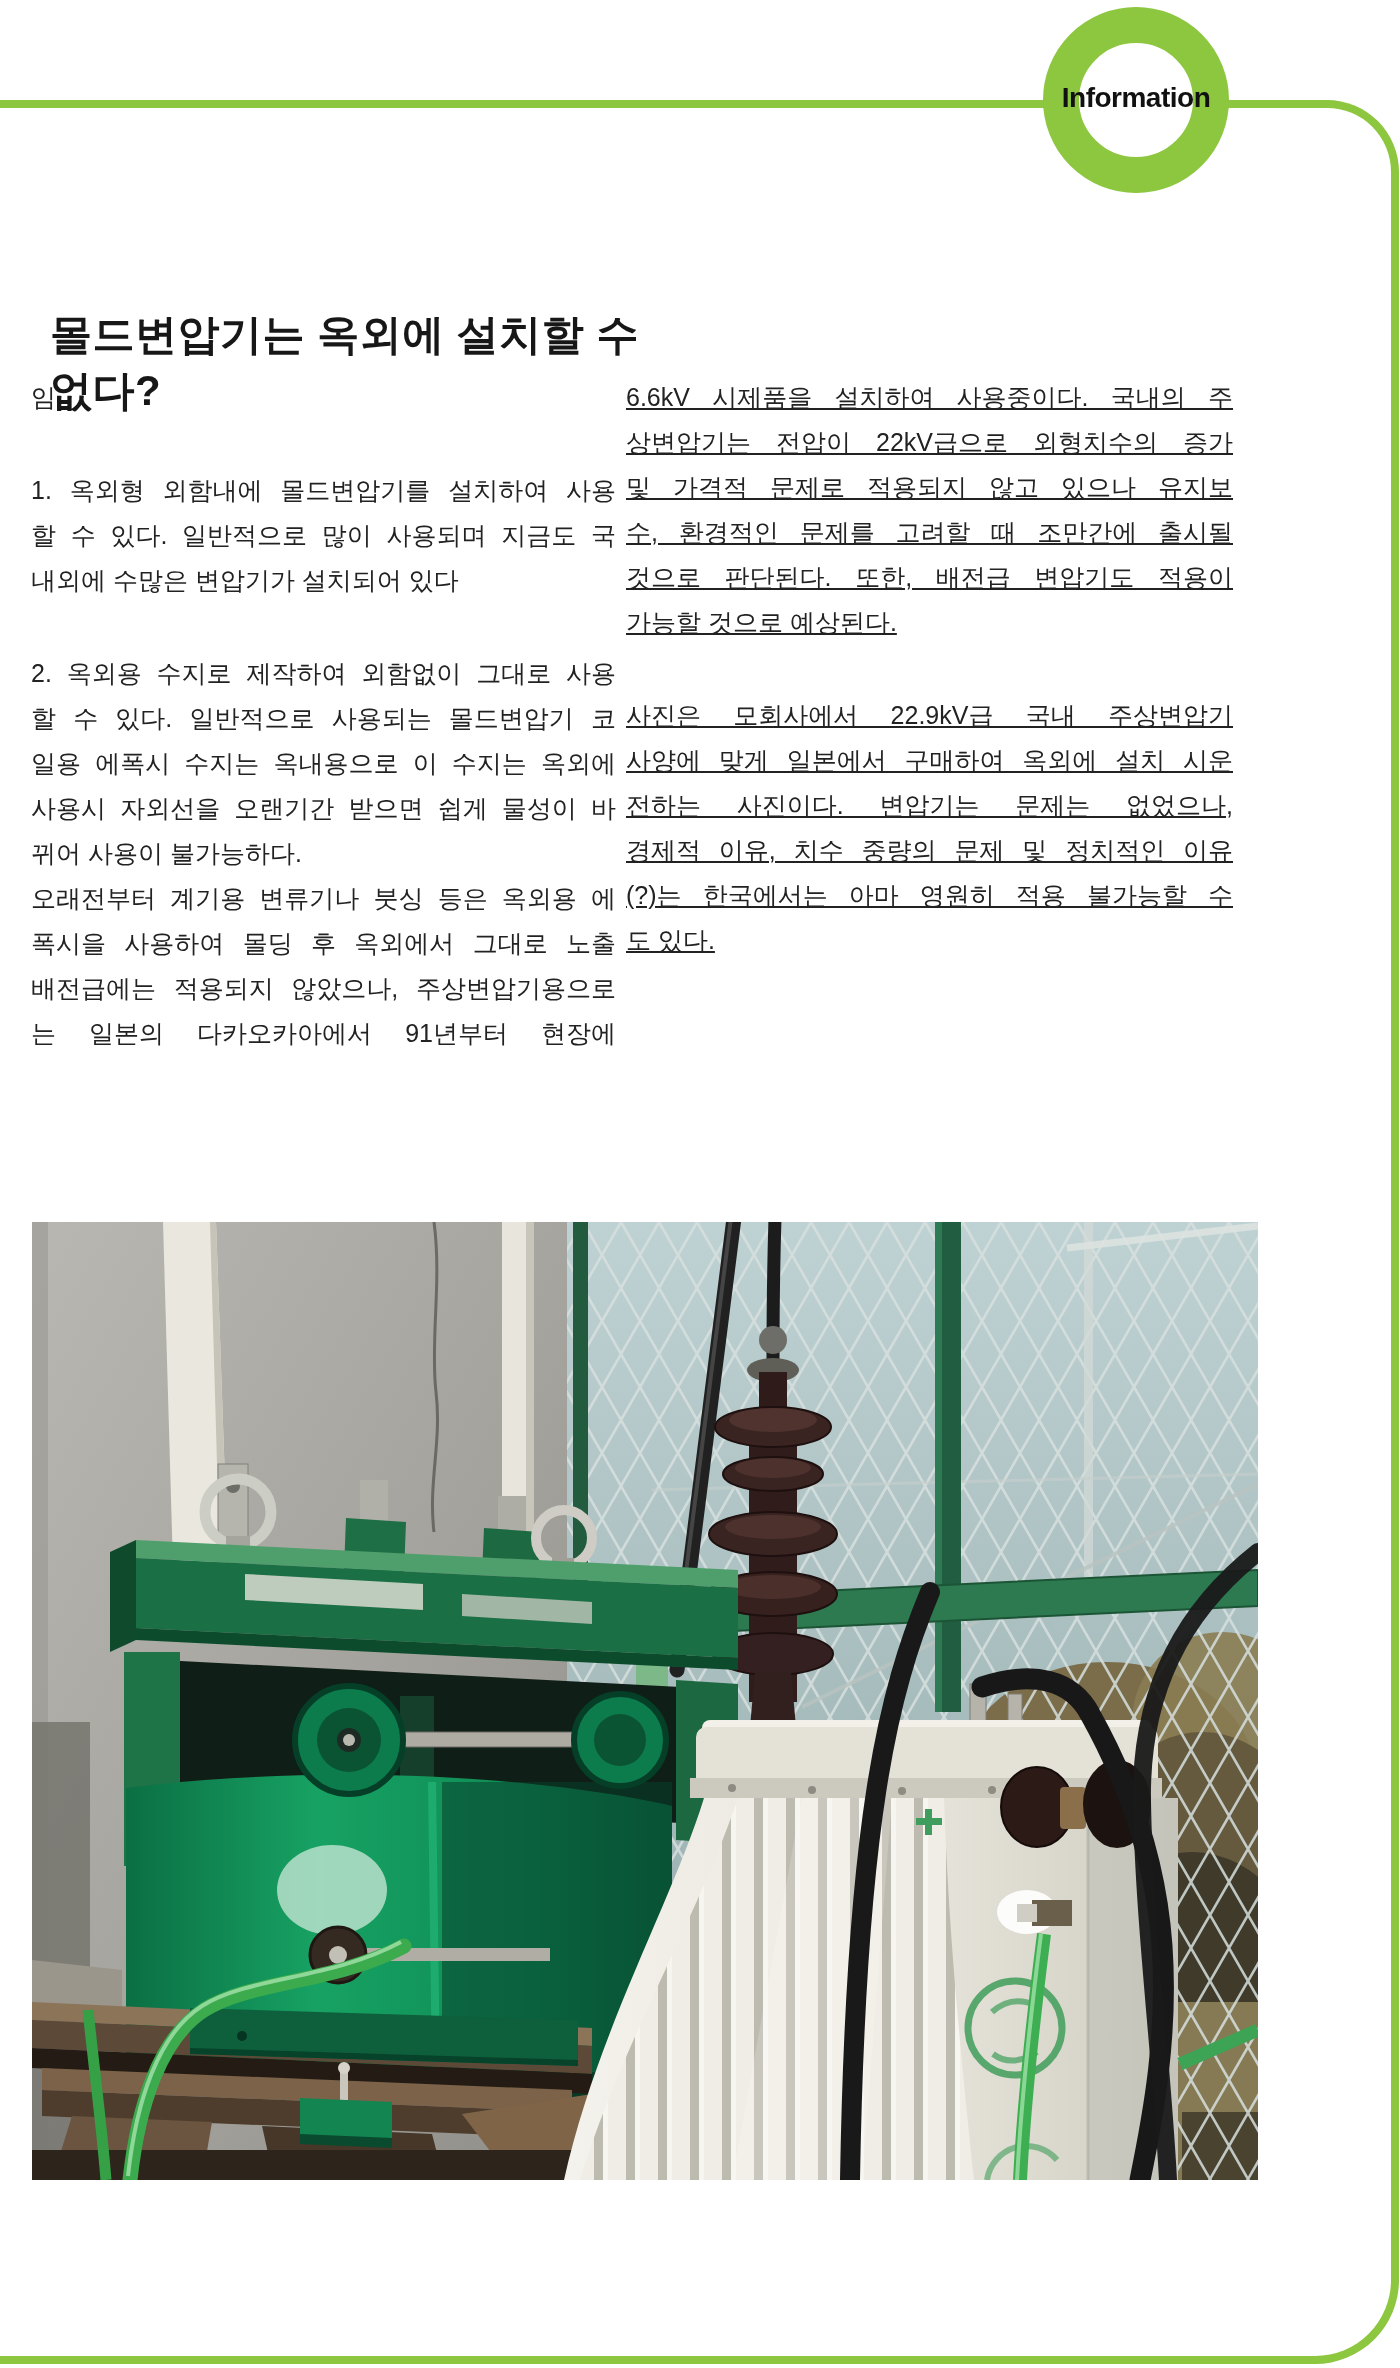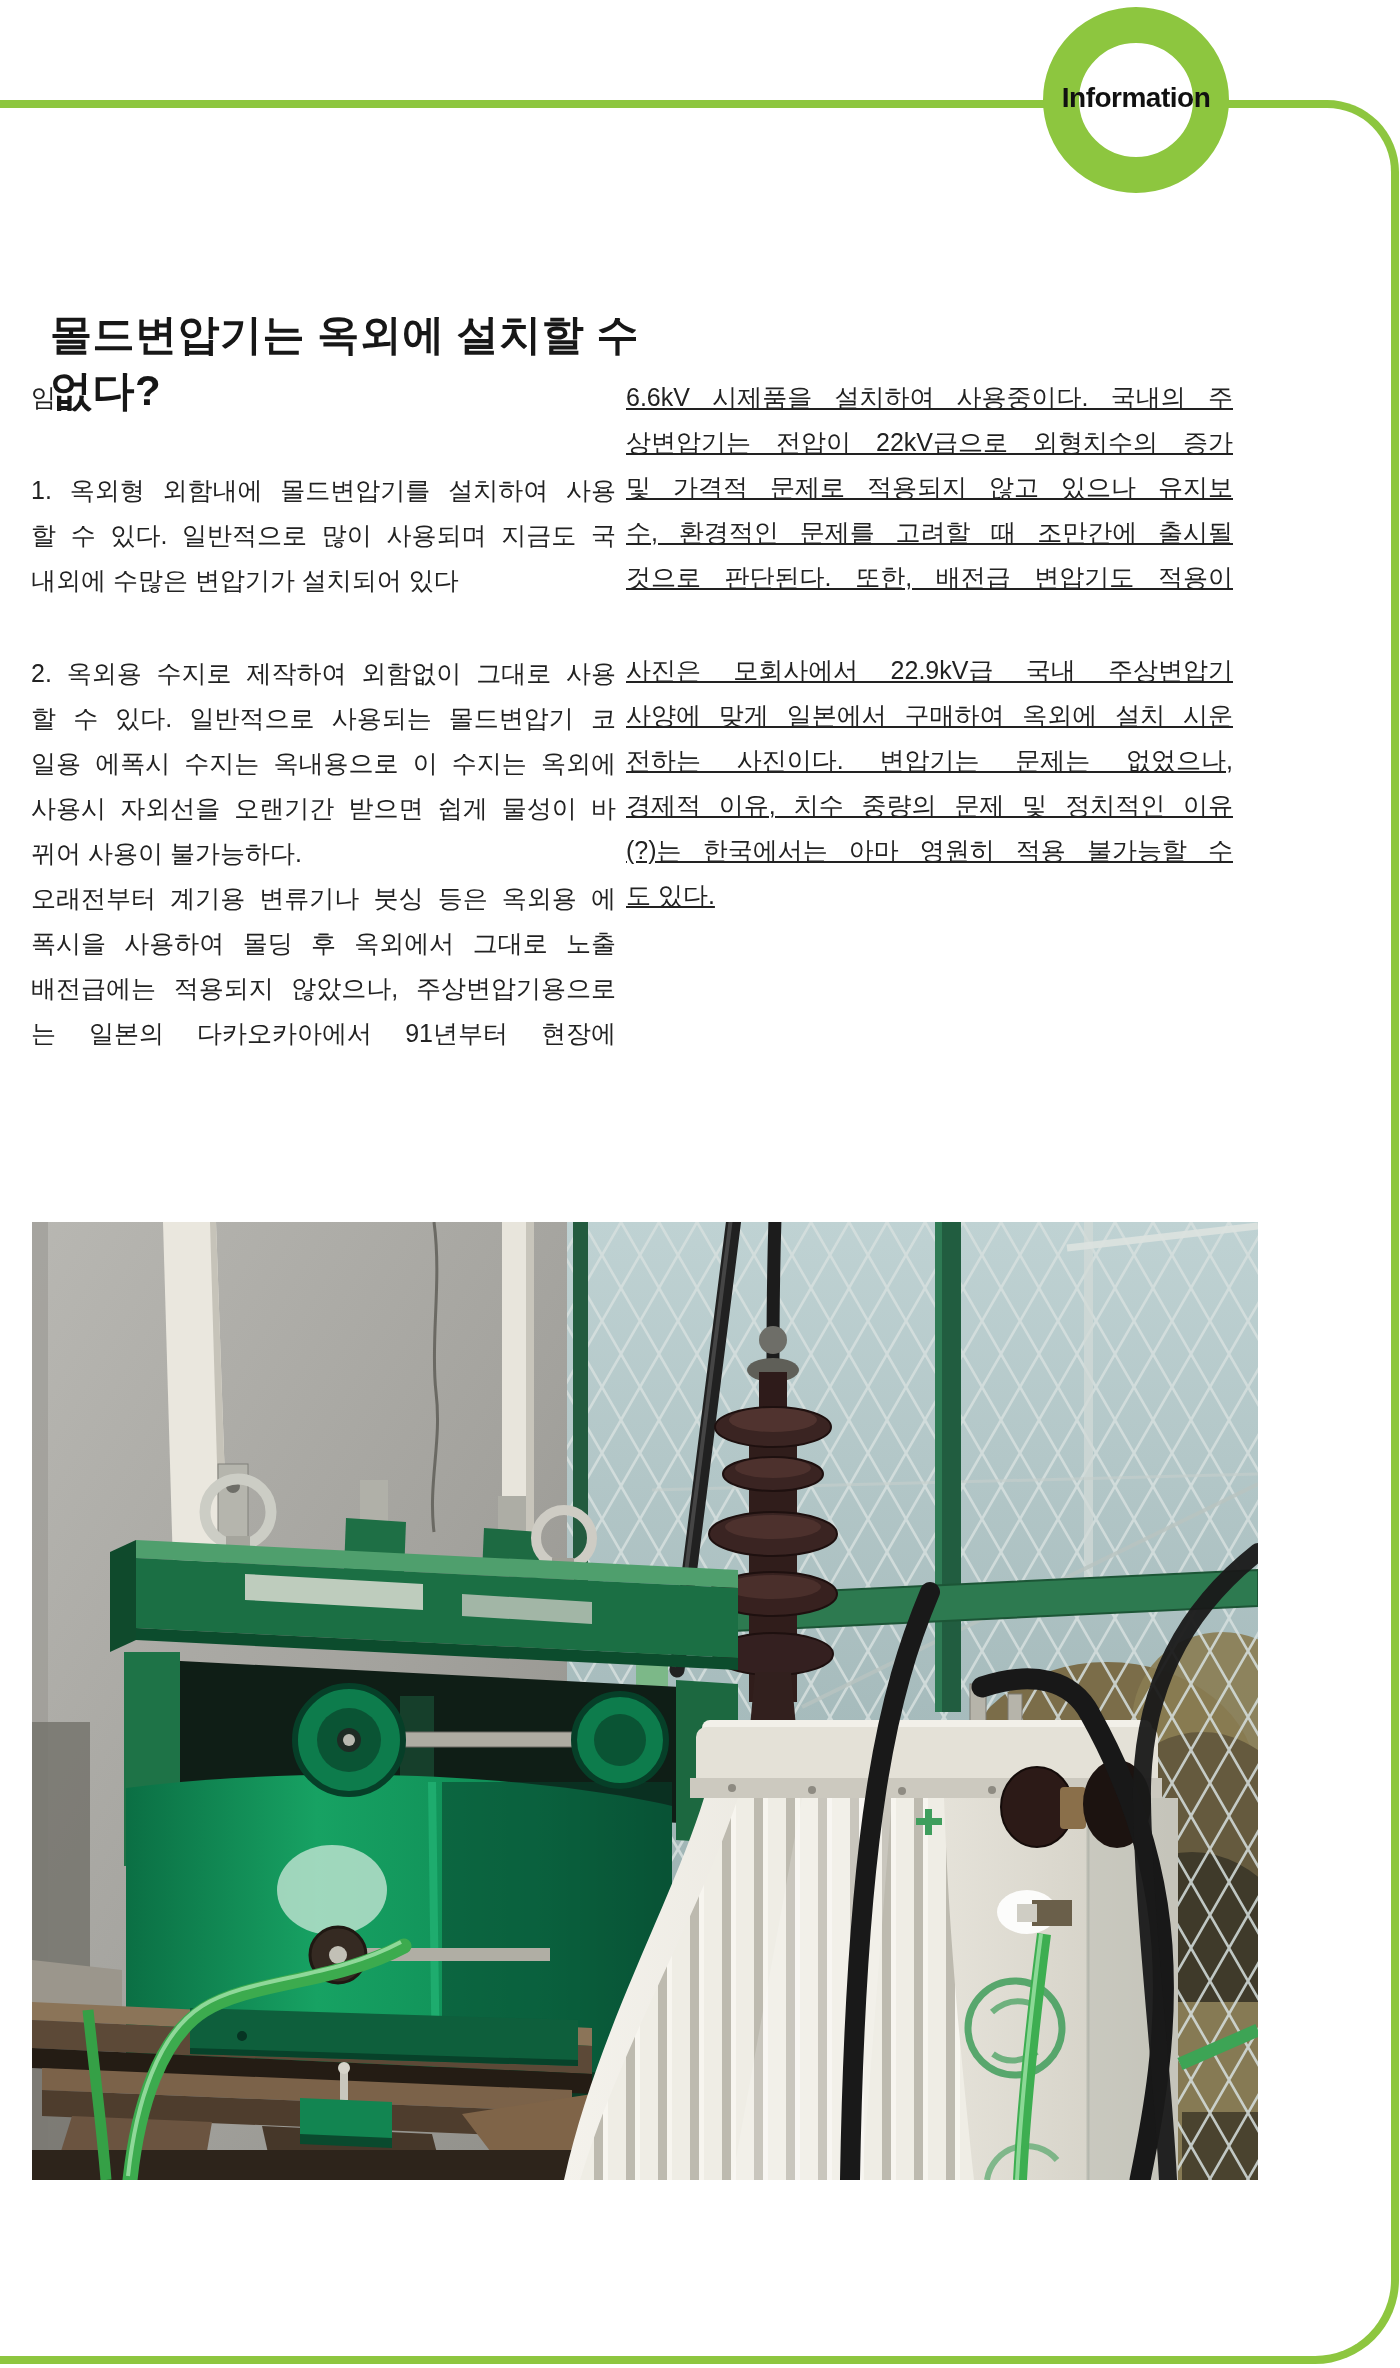--- a/index.html
+++ b/index.html
@@ -69,20 +69,21 @@
       <div class="tline">는 일본의 다카오카아에서 91년부터 현장에</div>
     </div>
   </div>
 <div class="col col-right">
     <div class="para">
       <div class="tline">6.6kV 시제품을 설치하여 사용중이다. 국내의 주</div>
       <div class="tline">상변압기는 전압이 22kV급으로 외형치수의 증가</div>
       <div class="tline">및 가격적 문제로 적용되지 않고 있으나 유지보</div>
       <div class="tline">수, 환경적인 문제를 고려할 때 조만간에 출시될</div>
       <div class="tline">것으로 판단된다. 또한, 배전급 변압기도 적용이</div>
+      <div class="tline flush">가능할 것으로 예상된다.</div>
     </div>
     <div class="para">
       <div class="tline">사진은 모회사에서 22.9kV급 국내 주상변압기</div>
       <div class="tline">사양에 맞게 일본에서 구매하여 옥외에 설치 시운</div>
       <div class="tline">전하는 사진이다. 변압기는 문제는 없었으나,</div>
       <div class="tline">경제적 이유, 치수 중량의 문제 및 정치적인 이유</div>
       <div class="tline">(?)는 한국에서는 아마 영원히 적용 불가능할 수</div>
       <div class="tline flush">도 있다.</div>
     </div>
   </div>

